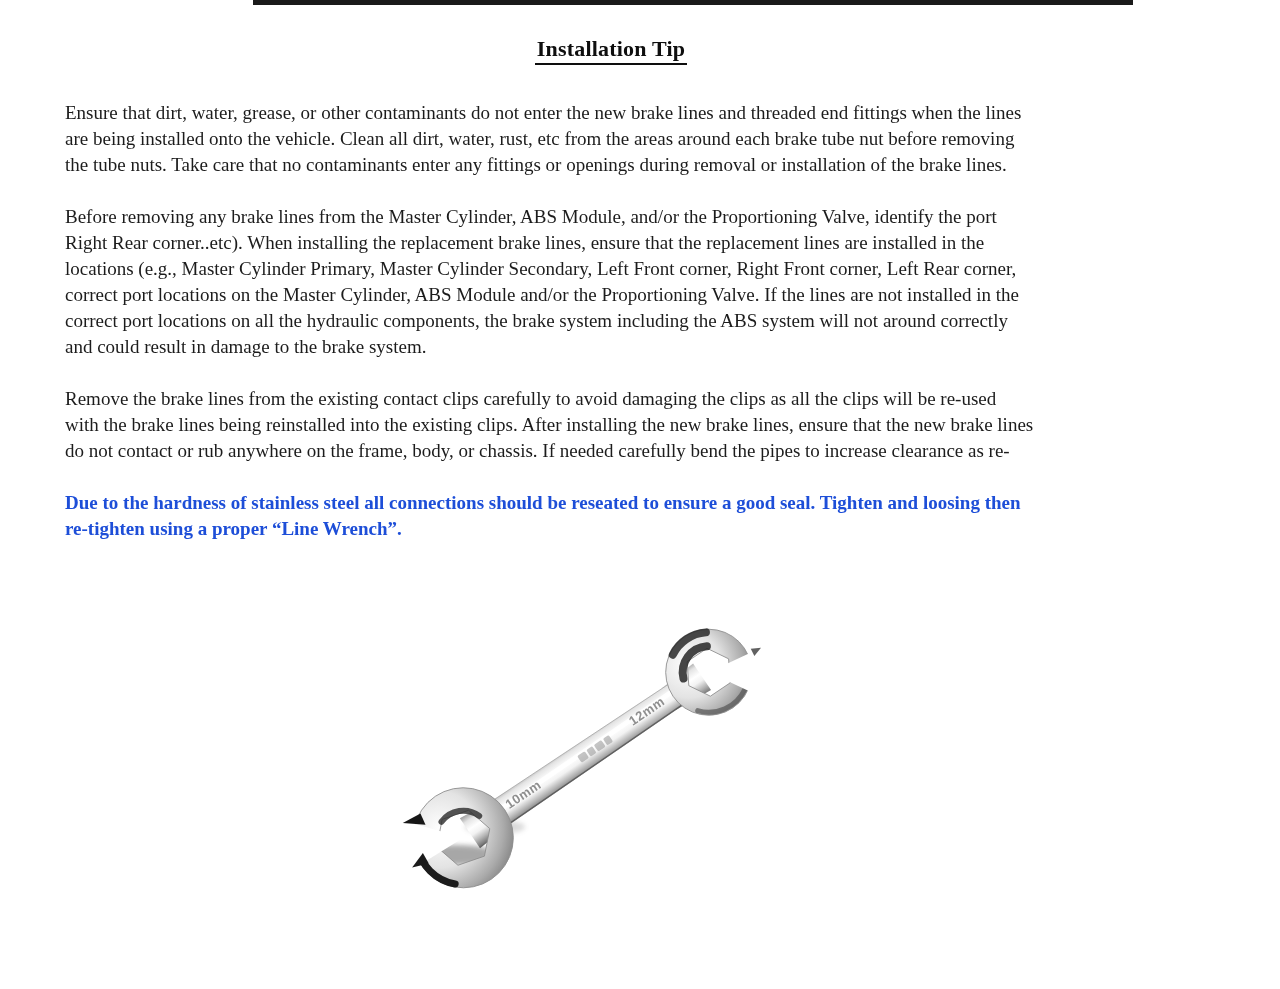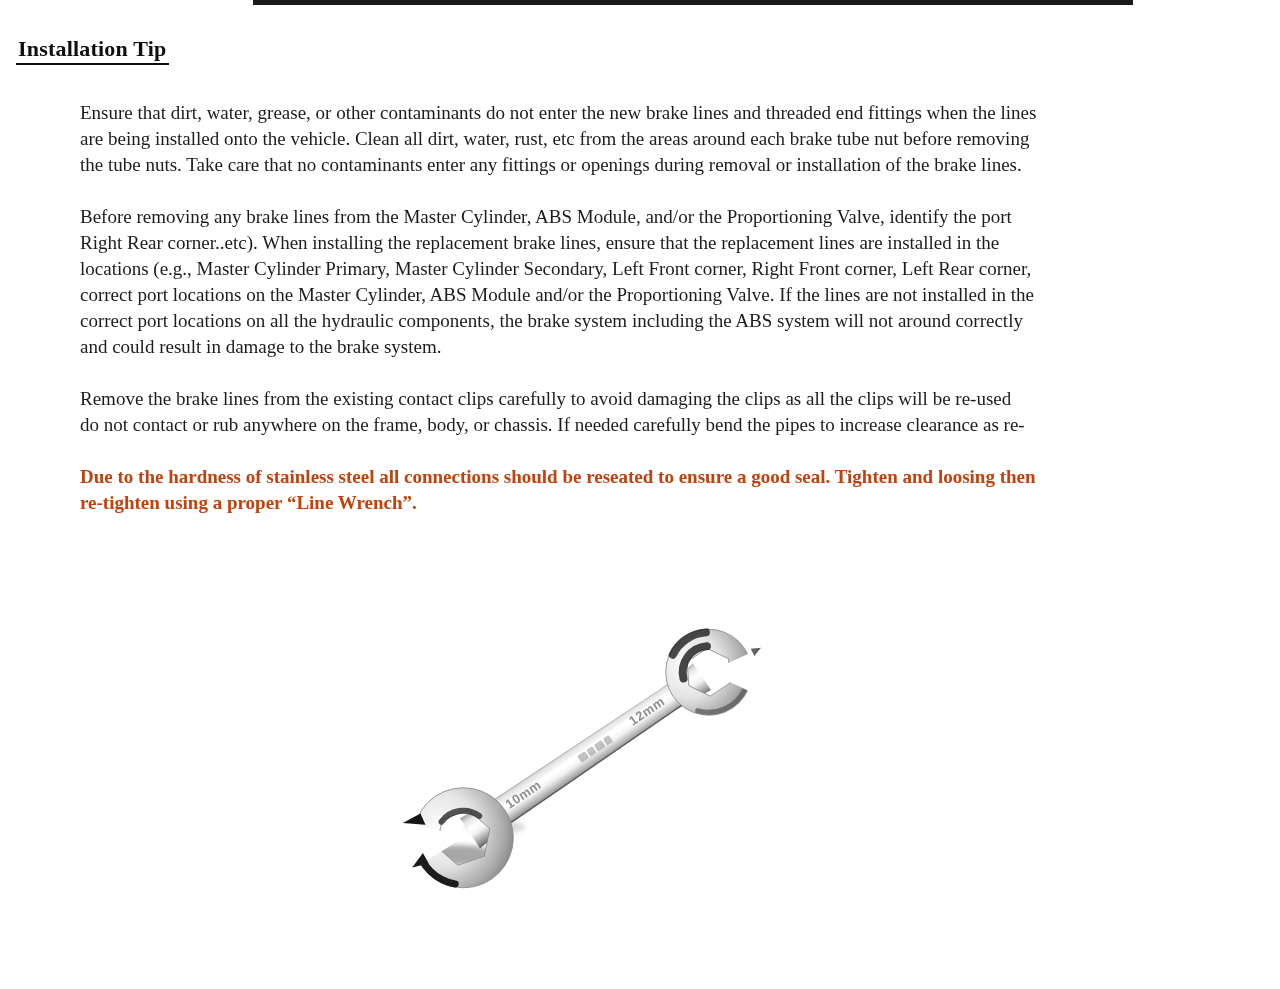--- a/index.html
+++ b/index.html
@@ -4,33 +4,33 @@
 <style>
   html,body{margin:0;padding:0;}
   body{
     width:1280px;height:989px;position:relative;background:#ffffff;
     font-family:"Liberation Serif", serif;color:#1b1b1b;overflow:hidden;
   }
   .top-bar{
     position:absolute;left:253px;top:0;width:880px;height:5px;background:#1a1a1a;
   }
   .title-wrap{
-    position:absolute;top:36px;left:16px;width:1222px;text-align:left;
+    position:absolute;top:36px;left:0;width:1222px;text-align:center;
   }
   .title-text{
     display:inline-block;font-size:22px;font-weight:bold;color:#0e0e0e;
     border-bottom:2.5px solid #0e0e0e;padding:0 2px 1px 2px;letter-spacing:0.2px;
   }
   .paragraphs{
-    position:absolute;left:80px;top:100px;width:1160px;
+    position:absolute;left:65px;top:100px;width:1160px;
     font-size:19px;color:#1c1c1c;
   }
   .para{margin:0 0 26px 0;}
   .para .line{white-space:nowrap;height:26px;line-height:26px;}
-  .para.bold{font-weight:bold;color:#c2410c;}
+  .para.bold{font-weight:bold;color:#1d4ed8;}
   .figure{
     position:absolute;left:390px;top:612px;width:410px;height:300px;
   }
   .stamp-text{
     font-family:"Liberation Sans", sans-serif;font-weight:bold;
     letter-spacing:0.6px;
   }
 </style>
 </head>
 <body>
@@ -50,20 +50,21 @@
     <div class="para">
       <div class="line">Before removing any brake lines from the Master Cylinder, ABS Module, and/or the Proportioning Valve, identify the port</div>
       <div class="line">Right Rear corner..etc). When installing the replacement brake lines, ensure that the replacement lines are installed in the</div>
       <div class="line">locations (e.g., Master Cylinder Primary, Master Cylinder Secondary, Left Front corner, Right Front corner, Left Rear corner,</div>
       <div class="line">correct port locations on the Master Cylinder, ABS Module and/or the Proportioning Valve. If the lines are not installed in the</div>
       <div class="line">correct port locations on all the hydraulic components, the brake system including the ABS system will not around correctly</div>
       <div class="line">and could result in damage to the brake system.</div>
     </div>
     <div class="para">
       <div class="line">Remove the brake lines from the existing contact clips carefully to avoid damaging the clips as all the clips will be re-used</div>
+      <div class="line">with the brake lines being reinstalled into the existing clips. After installing the new brake lines, ensure that the new brake lines</div>
       <div class="line">do not contact or rub anywhere on the frame, body, or chassis. If needed carefully bend the pipes to increase clearance as re-</div>
     </div>
     <div class="para bold">
       <div class="line">Due to the hardness of stainless steel all connections should be reseated to ensure a good seal. Tighten and loosing then</div>
       <div class="line">re-tighten using a proper “Line Wrench”.</div>
     </div>
   </div>
 
 <div class="figure">
   <svg width="410" height="300" viewBox="0 0 410 300" xmlns="http://www.w3.org/2000/svg">

